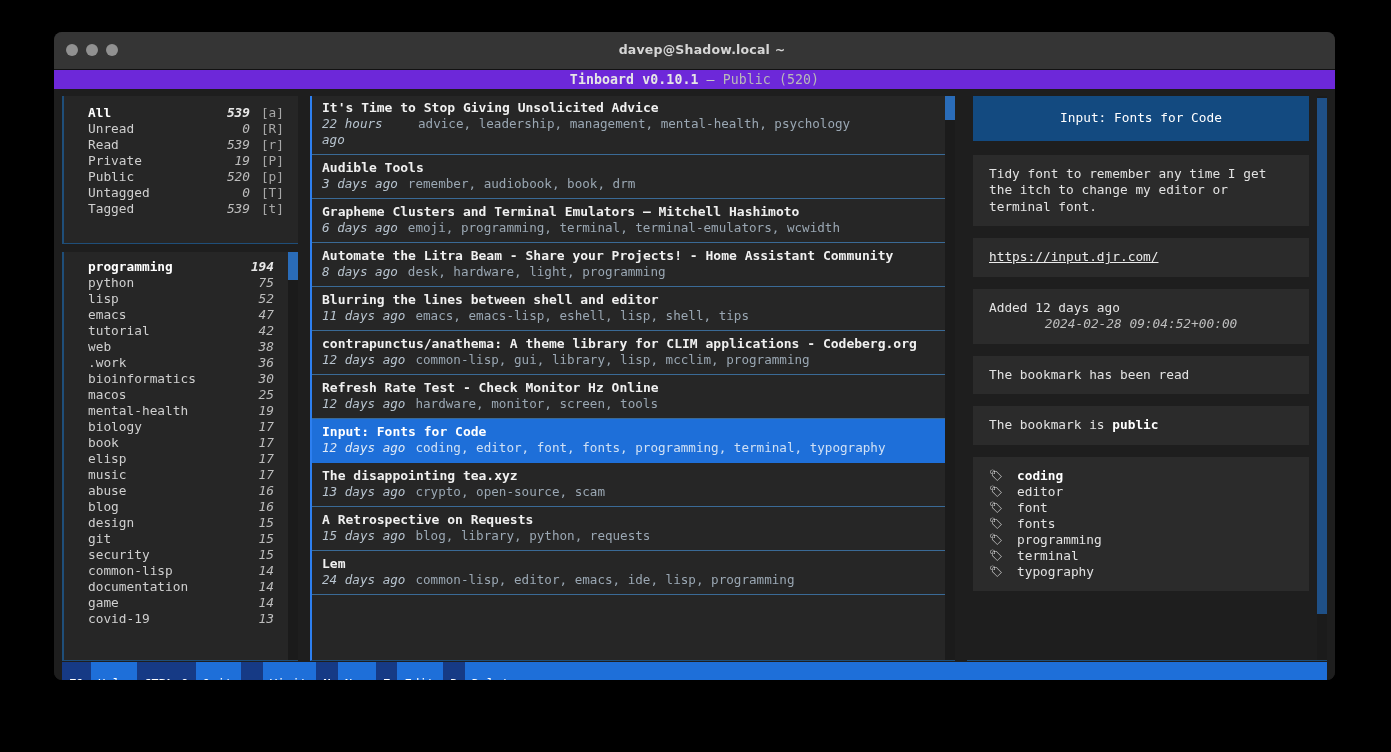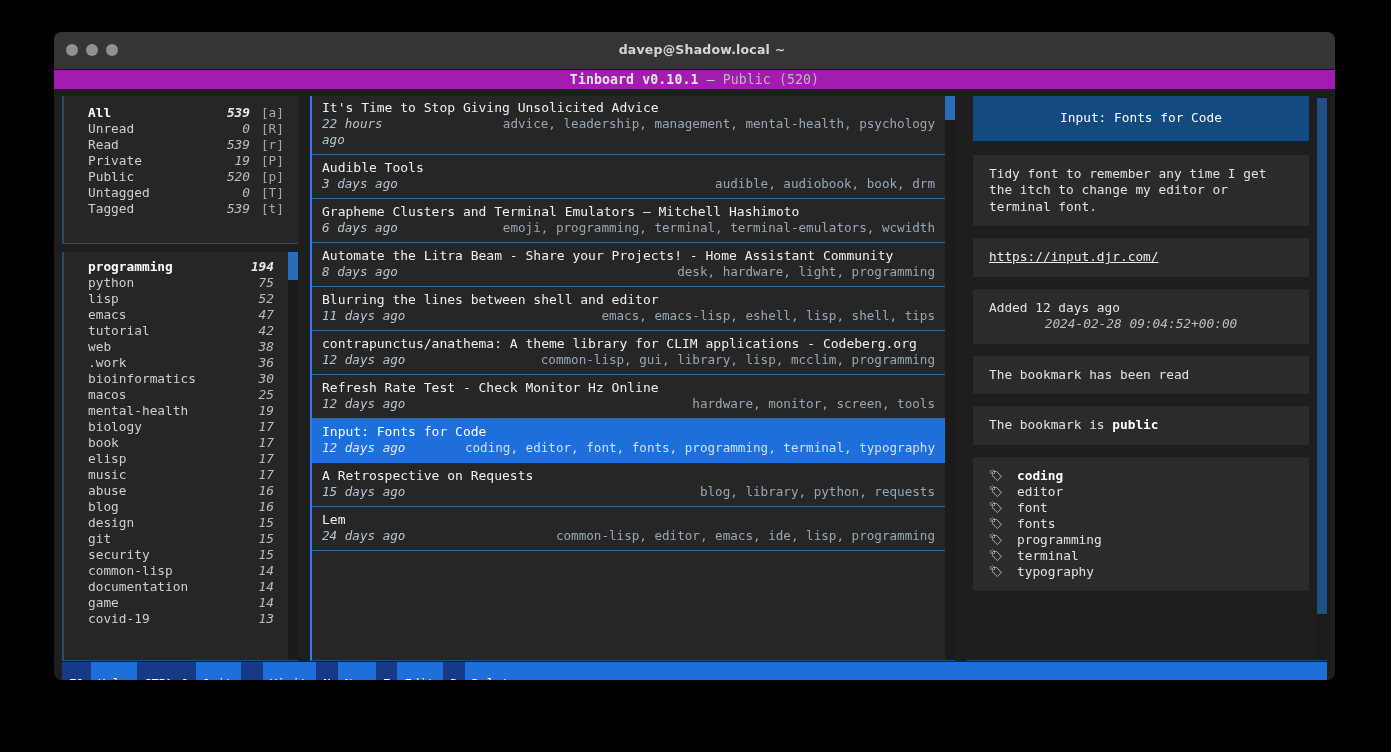--- a/index.html
+++ b/index.html
@@ -40,21 +40,21 @@
 
   
   .term {
     position: relative;
     height: 611px;
     background: #1e1e1e;
     padding: 0;
   }
   .app-header {
     height: 19px;
-    background: #a21caf;
+    background: #6d28d9;
     color: #e6e6e6;
     font-size: 13.2px;
     font-weight: 700;
     text-align: center;
     line-height: 19px;
     letter-spacing: .1px;
   }
   .app-header .dim { color: #b9b9b9; font-weight: 400; }
   .app-header .dash { color: #c8c8c8; font-weight: 400; }
 
@@ -125,29 +125,29 @@
     box-sizing: border-box;
     overflow: hidden;
   }
   .bm-scroll { position: absolute; inset: 0 10px 0 0; overflow: hidden; }
   .bm {
     padding: 5px 10px 6px 10px;
     border-bottom: 1px solid #3a6a96;
   }
   .bm:first-child { padding-top: 4px; }
   .bm-title {
-    font-size: 13px; font-weight: 400; color: #f0f0f0;
+    font-size: 13px; font-weight: 700; color: #f0f0f0;
     line-height: 16px;
   }
   .bm-meta {
     display: flex; align-items: flex-start; gap: 10px;
     font-size: 12.6px; line-height: 16px;
   }
   .bm-date { font-style: italic; color: #b8c4cf; white-space: normal; max-width: 86px; }
-  .bm-tags { flex: 1; text-align: right; color: #9aa7b3; }
+  .bm-tags { flex: 1; text-align: left; color: #9aa7b3; }
   .bm.selected { background: #1e6fd9; border-bottom-color: #1e6fd9; }
   .bm.selected .bm-title { color: #ffffff; }
   .bm.selected .bm-date { color: #dfe9f6; }
   .bm.selected .bm-tags { color: #cfe0f5; }
 
   
   .rightcol {
     width: 360px; margin-left: 12px; position: relative;
     background: #1e1e1e;
     border-bottom: 1px solid #1f4e79;
@@ -363,21 +363,21 @@
               <div class="bm-title">It's Time to Stop Giving Unsolicited Advice</div>
               <div class="bm-meta">
                 <span class="bm-date">22 hours ago</span>
                 <span class="bm-tags">advice, leadership, management, mental-health, psychology</span>
               </div>
             </div>
             <div class="bm">
               <div class="bm-title">Audible Tools</div>
               <div class="bm-meta">
                 <span class="bm-date">3 days ago</span>
-                <span class="bm-tags">audible, audiobook, book, drm</span>
+                <span class="bm-tags">remember, audiobook, book, drm</span>
               </div>
             </div>
             <div class="bm">
               <div class="bm-title">Grapheme Clusters and Terminal Emulators — Mitchell Hashimoto</div>
               <div class="bm-meta">
                 <span class="bm-date">6 days ago</span>
                 <span class="bm-tags">emoji, programming, terminal, terminal-emulators, wcwidth</span>
               </div>
             </div>
             <div class="bm">
@@ -406,20 +406,27 @@
               <div class="bm-meta">
                 <span class="bm-date">12 days ago</span>
                 <span class="bm-tags">hardware, monitor, screen, tools</span>
               </div>
             </div>
             <div class="bm selected">
               <div class="bm-title">Input: Fonts for Code</div>
               <div class="bm-meta">
                 <span class="bm-date">12 days ago</span>
                 <span class="bm-tags">coding, editor, font, fonts, programming, terminal, typography</span>
+              </div>
+            </div>
+            <div class="bm">
+              <div class="bm-title">The disappointing tea.xyz</div>
+              <div class="bm-meta">
+                <span class="bm-date">13 days ago</span>
+                <span class="bm-tags">crypto, open-source, scam</span>
               </div>
             </div>
             <div class="bm">
               <div class="bm-title">A Retrospective on Requests</div>
               <div class="bm-meta">
                 <span class="bm-date">15 days ago</span>
                 <span class="bm-tags">blog, library, python, requests</span>
               </div>
             </div>
             <div class="bm">

